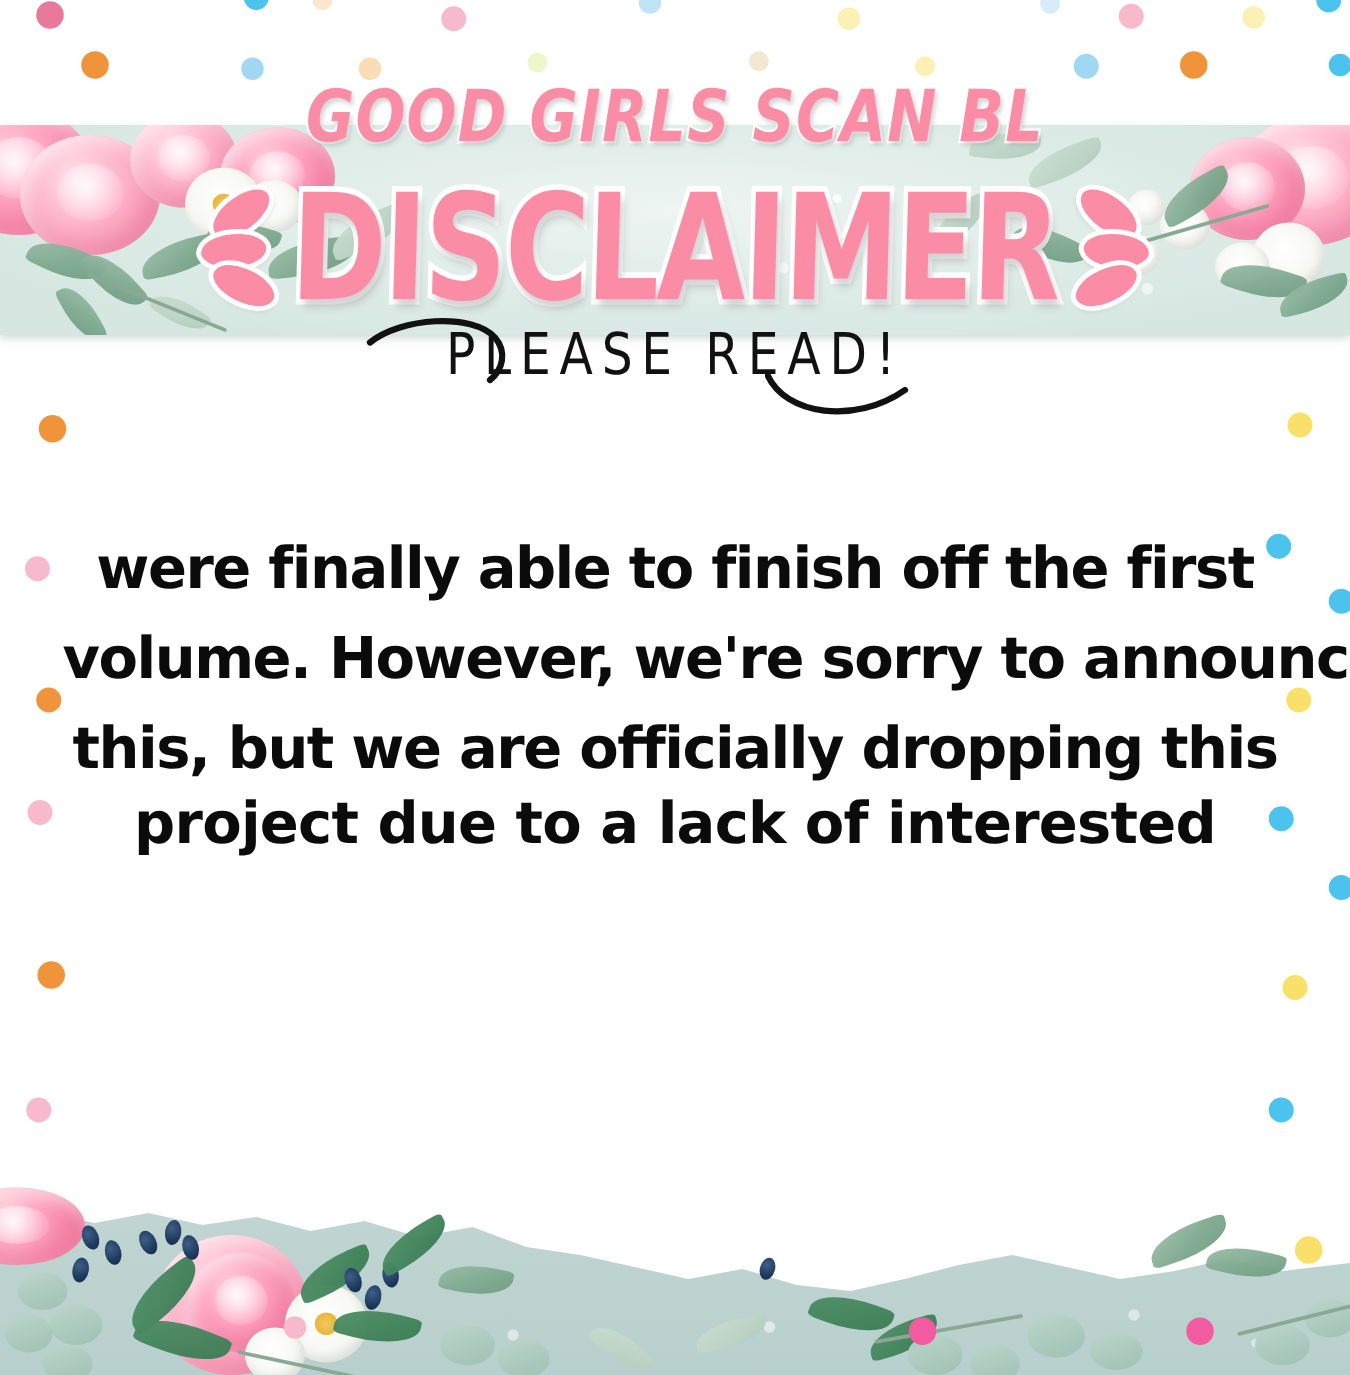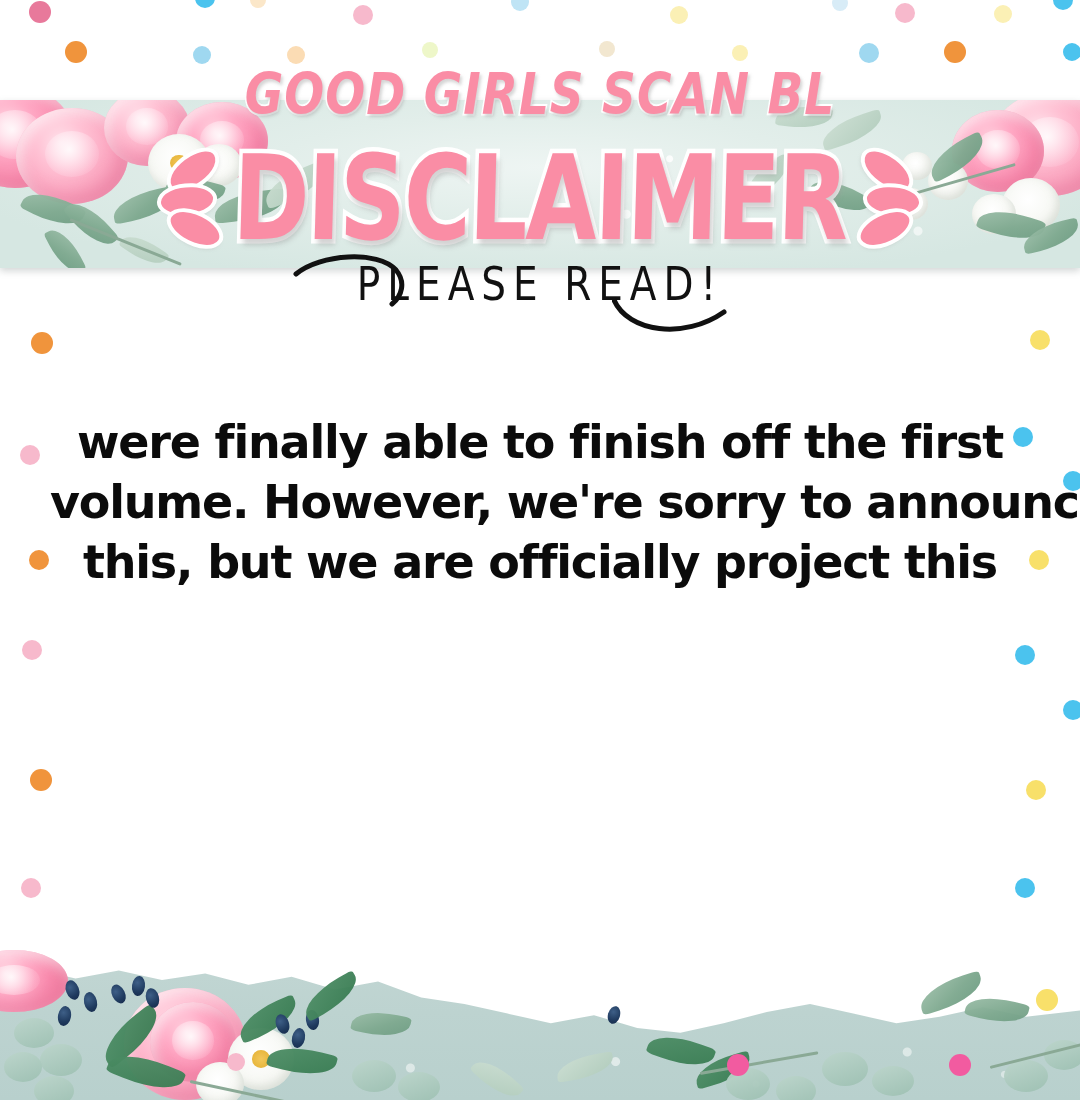--- a/index.html
+++ b/index.html
@@ -199,21 +199,21 @@
     text-align: center;
     font-family: "DejaVu Sans", sans-serif;
     font-weight: bold;
     font-size: 46px;
     line-height: 60px;
     color: #0b0b0b;
     letter-spacing: -0.6px;
     z-index: 5;
   }
   .body-copy .line { display: block; white-space: nowrap; }
-  .body-copy .line.wide { letter-spacing: -1.2px; }
+  .body-copy .line.wide { letter-spacing: -1.2px; margin-top: 12px; }
 
   
   .torn {
     position: absolute;
     left: 0; bottom: 0;
     width: 1080px;
     height: 160px;
     overflow: hidden;
   }
   .torn-bg {
@@ -371,21 +371,22 @@
 
   <div class="please-read">PLEASE READ!</div>
 
   <svg class="swoosh" style="left:612px; top:296px;" width="180" height="60" viewBox="0 0 180 60">
     <path d="M2 4 C 16 36, 72 44, 112 16" fill="none" stroke="#111111" stroke-width="5" stroke-linecap="round"></path>
   </svg>
 
   <div class="body-copy" id="body-copy">
       <span class="line wide">were finally able to finish off the first</span>
       <span class="line wide">volume. However, we're sorry to announce</span>
-      <span class="line wide">this, but we are officially project this</span>
+      <span class="line wide">this, but we are officially dropping this</span>
+      <span class="line">project due to a lack of interested</span>
     </div>
 
   <div class="torn">
     <div class="torn-bg"></div>
     <div class="torn-specks"></div>
 
     <div>
 
       <div class="rose deep" style="left:-40px; top:10px; width:108px; height:62px;"></div>
       <div class="rose" style="left:124px; top:48px; width:122px; height:112px;"></div>

